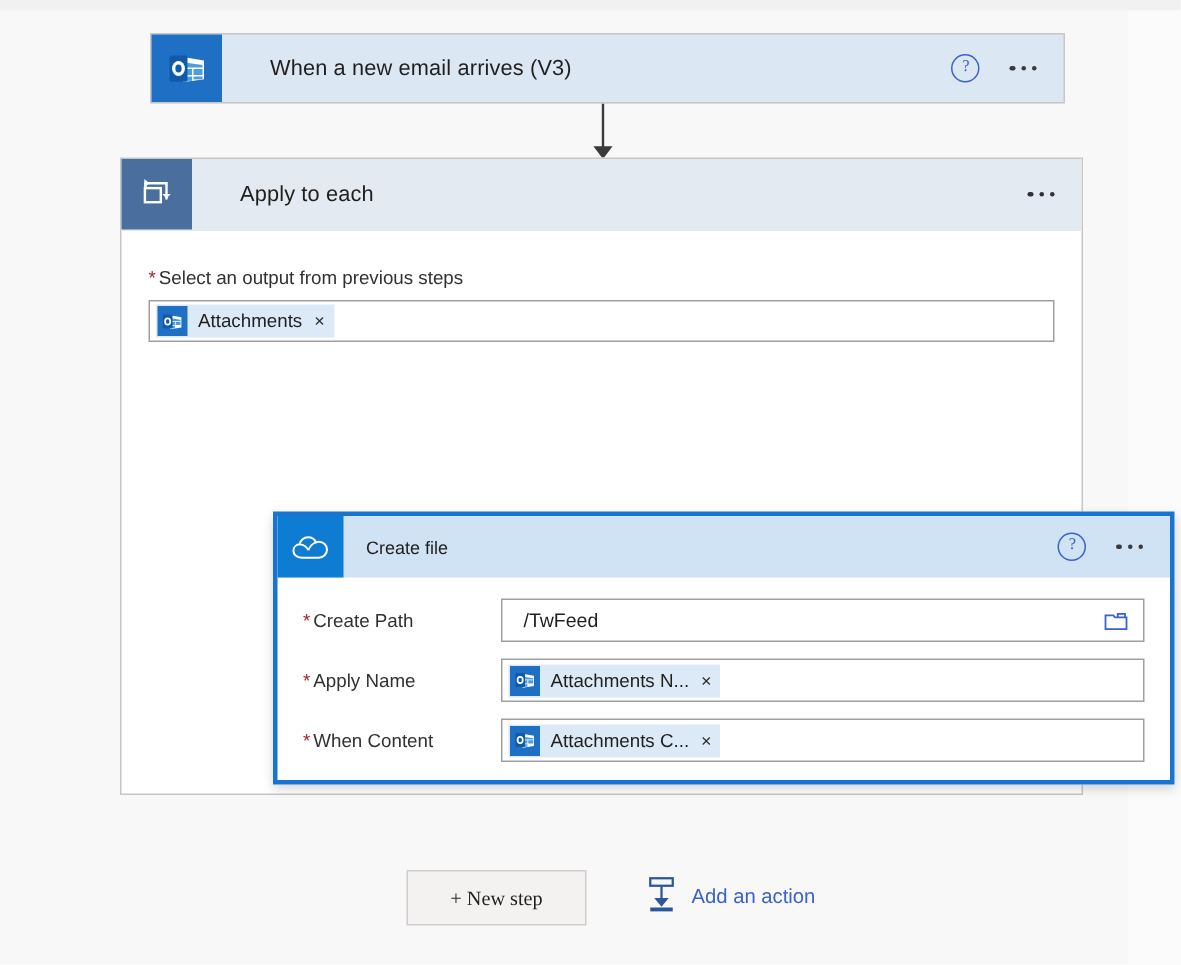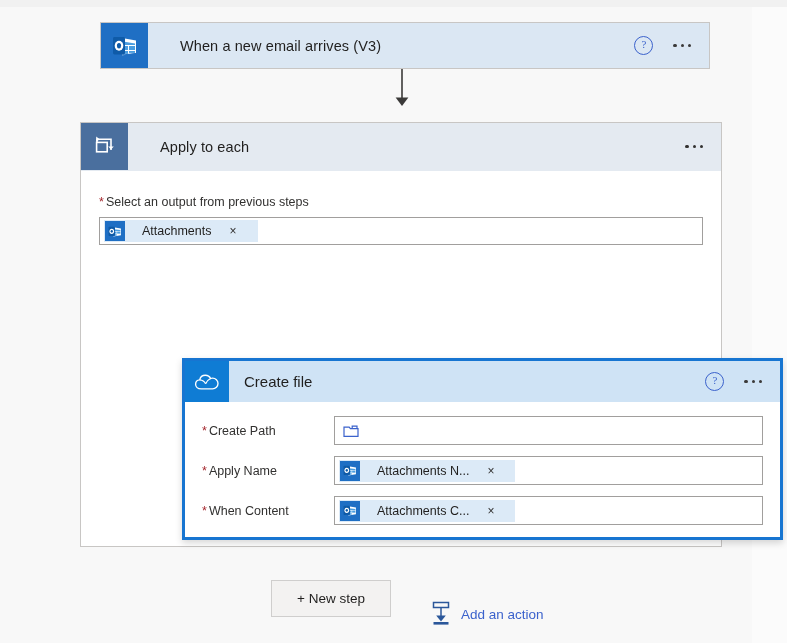--- a/index.html
+++ b/index.html
@@ -100,21 +100,21 @@
   
   .arrow {
     position: absolute;
     left: 394px; top: 69px;
     width: 16px; height: 38px;
   }
 
   
   .loop-card {
     position: absolute;
-    left: 80px; top: 122px;
+    left: 80px; top: 105px;
     width: 642px; height: 425px;
     background: #ffffff;
     border: 1px solid #c8c6c4;
     box-sizing: border-box;
   }
   .loop-header {
     height: 47px;
     background: #e4eaf1;
     display: flex;
     align-items: stretch;
@@ -136,22 +136,22 @@
     display: flex;
     align-items: center;
     padding: 0 4px;
     box-sizing: border-box;
   }
   .token {
     display: inline-flex;
     align-items: center;
     height: 22px;
     background: #dceaf7;
-    padding-right: 21px;
-    gap: 17px;
+    padding-right: 6px;
+    gap: 7px;
     font-size: 12.5px;
     color: #201f1e;
     cursor: pointer;
   }
   .token .tok-icon {
     width: 20px; height: 20px;
     background: #1f6fc4;
     display: flex; align-items: center; justify-content: center;
     margin-left: 1px;
   }
@@ -180,21 +180,21 @@
   }
   .cf-iconbox {
     width: 44px; min-width: 44px;
     background: #0f7cd4;
     display: flex; align-items: center; justify-content: center;
   }
   .cf-title {
     flex: 1;
     display: flex; align-items: center;
     padding-left: 15px;
-    font-size: 15px;
+    font-size: 12px;
     color: #201f1e;
   }
   .cf-body { padding: 14px 17px 0 17px; }
   .cf-row {
     display: flex;
     align-items: center;
     margin-bottom: 11px;
   }
   .cf-rowlabel {
     width: 132px;
@@ -241,21 +241,21 @@
 
   
   .btn {
     position: absolute;
     height: 37px;
     background: #f3f2f1;
     border: 1px solid #cfcecd;
     box-sizing: border-box;
     font-size: 13.5px;
     color: #201f1e;
-    font-family: Liberation Sans, sans-serif;
+    font-family: Liberation Serif, serif;
     display: flex;
     align-items: center;
     justify-content: center;
     cursor: pointer;
   }
   .btn-newstep { left: 271px; top: 580px; width: 120px; }
   .btn-save    { left: 411px; top: 580px; width: 120px; }
 </style>
 </head>
 <body>
@@ -362,20 +362,21 @@
         </div>
       </div>
 
       <div class="cf-body">
 
         <div class="cf-row">
           <div class="cf-rowlabel">
             <span class="req-star">*</span><span>Create Path</span>
           </div>
           <div class="cf-control">
+            <span class="plaintext">/TwFeed</span>
             <span class="folder-btn">
               <svg width="16" height="14" viewBox="0 0 16 14" aria-hidden="true">
                 <path d="M1 3.2 L6.2 3.2 L7.4 4.6 L15 4.6 L15 12.4 L1 12.4 Z" fill="none" stroke="#3b62cc" stroke-width="1.2"></path>
                 <path d="M9.2 4.6 L9.2 2.2 L14 2.2 L14 4.6" fill="none" stroke="#3b62cc" stroke-width="1.2"></path>
               </svg>
             </span>
           </div>
         </div>
 
         <div class="cf-row">

